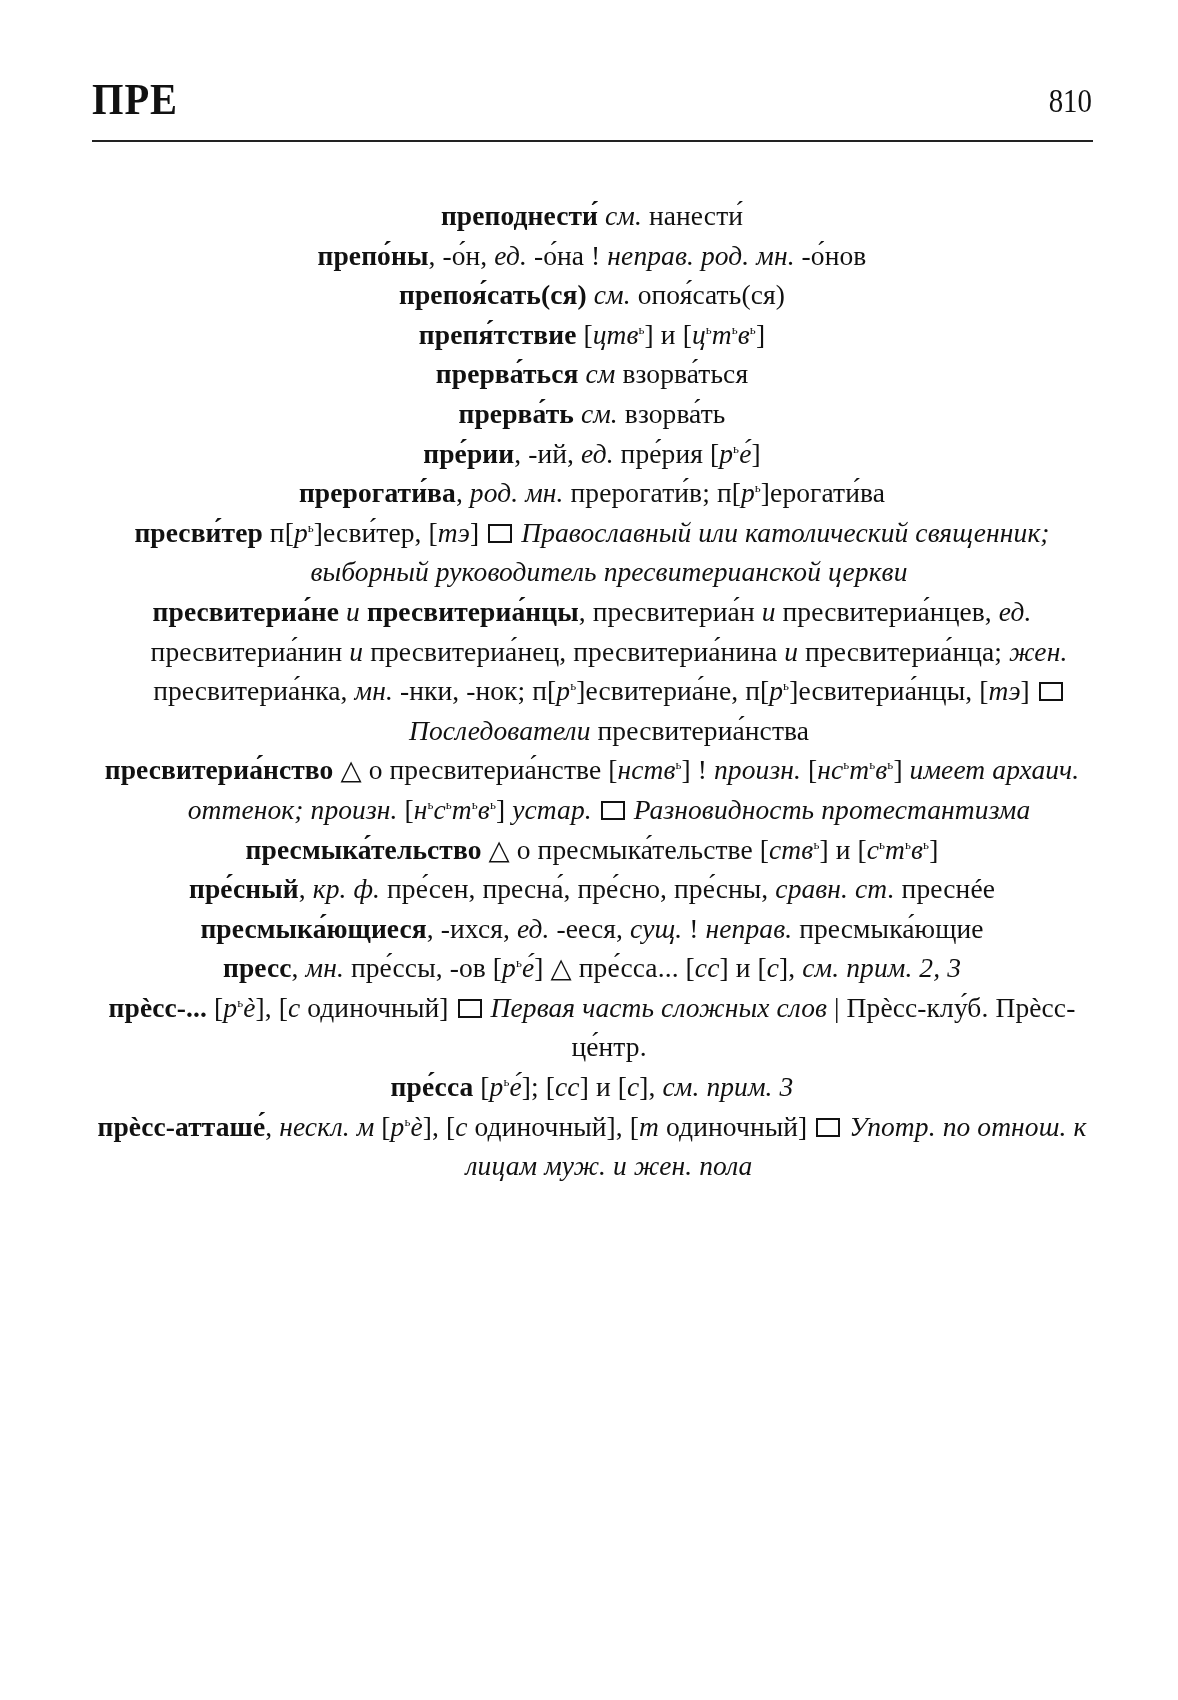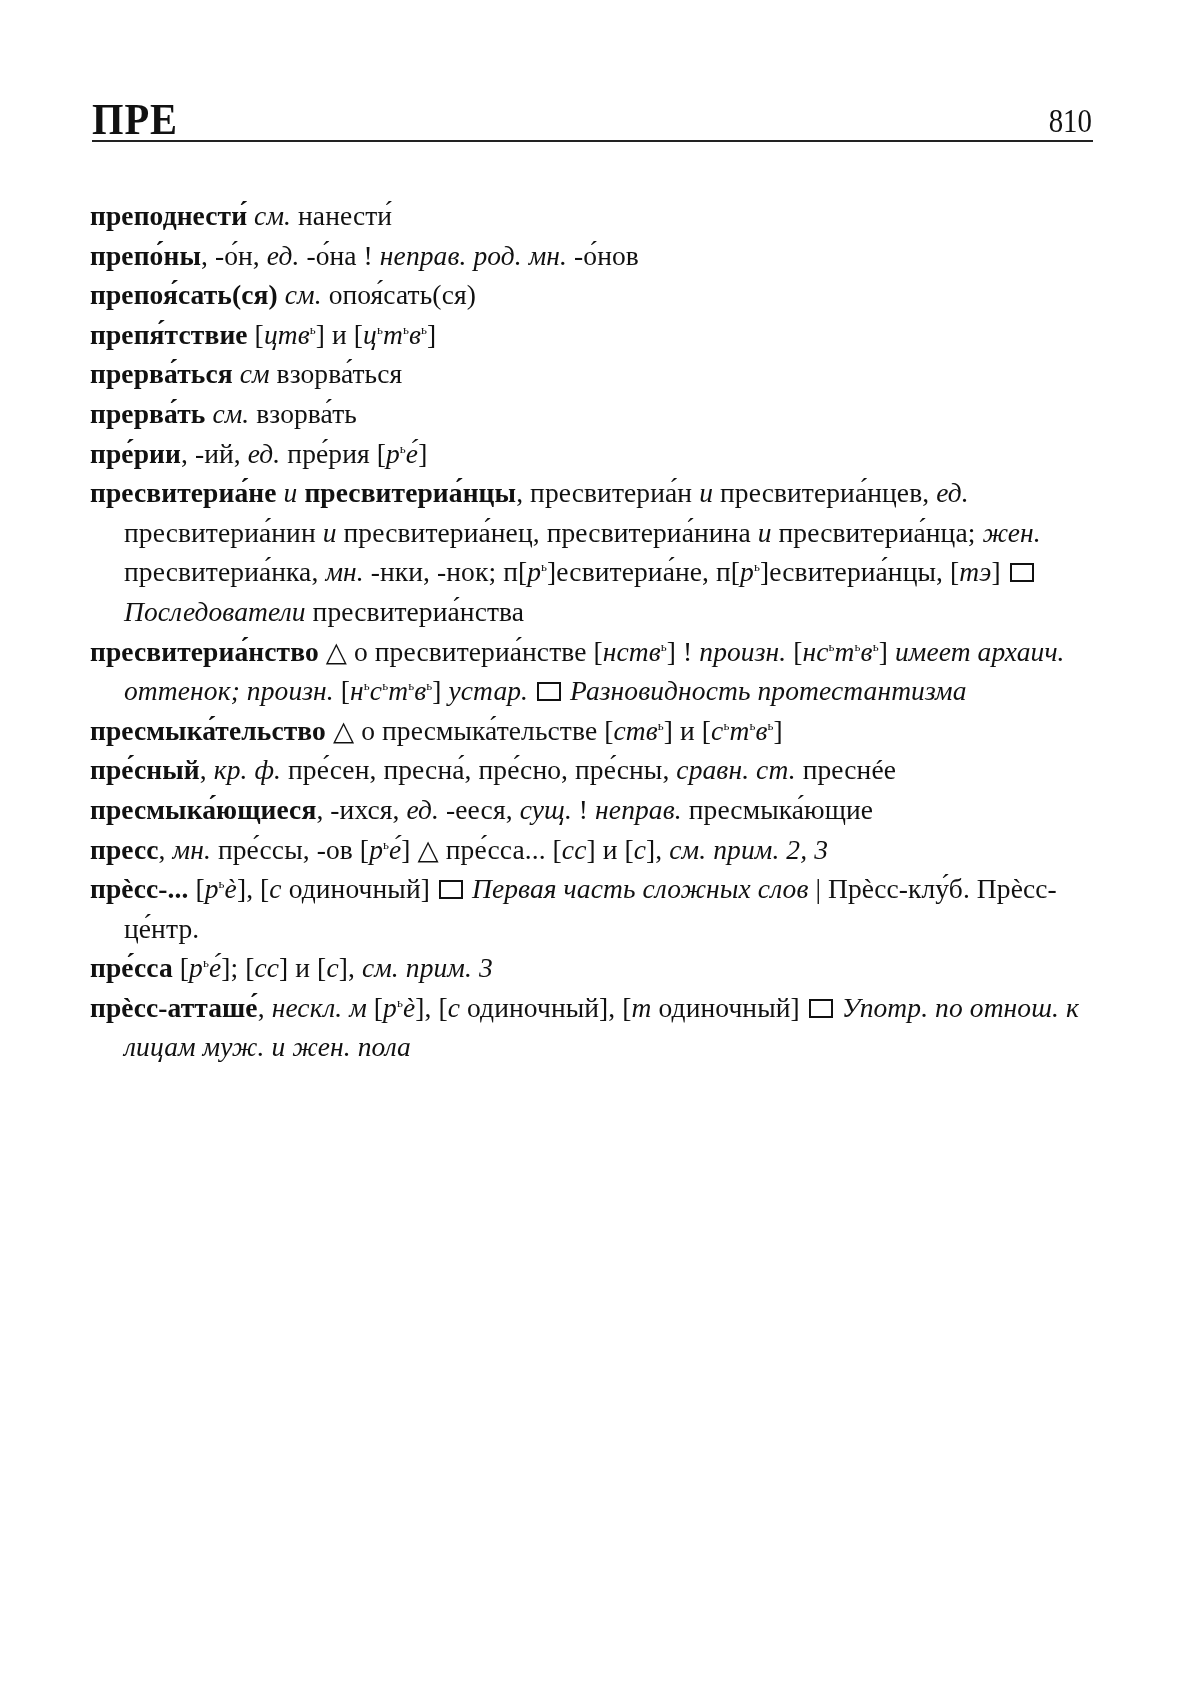--- a/index.html
+++ b/index.html
@@ -1,27 +1,27 @@
 <!DOCTYPE html>
 <html><head>
 <meta charset="utf-8">
 <style>
   html, body { margin: 0; padding: 0; background: #ffffff; }
   body { width: 1178px; height: 1700px; position: relative; overflow: hidden;
          font-family: "Liberation Serif", "DejaVu Serif", serif; color: #111; }
-  .header { position: absolute; left: 92px; top: 78px; width: 1000px; height: 62px; margin-top: 20px; }
+  .header { position: absolute; left: 92px; top: 78px; width: 1000px; height: 62px; }
   .running-head { position: absolute; left: 0; top: 0; font-size: 44px; font-weight: bold;
                   letter-spacing: 1px; line-height: 1; transform: scaleX(0.92); transform-origin: left; }
   .page-number { position: absolute; right: 0; top: 6px; font-size: 34px; line-height: 1;
                  transform: scaleX(0.85); transform-origin: right; }
   .rule { position: absolute; left: 92px; top: 140px; width: 1001px; height: 0;
           border-top: 2px solid #222; }
   .entries { position: absolute; left: 90px; top: 196px; width: 1004px; }
   .entry { font-size: 27.5px; line-height: 39.6px; padding-left: 34px; text-indent: -34px;
-           letter-spacing: 0.1px; }
+           letter-spacing: 0.1px; text-align: center; }
   .entry .b { font-weight: bold; }
   .entry .i { font-style: italic; }
   .entry sup { font-size: 13px; line-height: 0; vertical-align: 10px; }
   .box { display: inline-block; width: 20px; height: 15px; border: 2px solid #111;
          vertical-align: -1px; margin: 0 2px; text-indent: 0; }
 </style>
 </head>
 <body>
 
 <div class="header">
@@ -31,20 +31,22 @@
 <div class="rule"></div>
 
 <div class="entries" id="entries">
     <div class="entry"><span class="b">преподнести́</span><span> </span><span class="i">см.</span><span> нанести́</span></div>
     <div class="entry"><span class="b">препо́ны</span><span>, -о́н, </span><span class="i">ед.</span><span> -о́на ! </span><span class="i">неправ. род. мн.</span><span> -о́нов</span></div>
     <div class="entry"><span class="b">препоя́сать(ся)</span><span> </span><span class="i">см.</span><span> опоя́сать(ся)</span></div>
     <div class="entry"><span class="b">препя́тствие</span><span> [</span><span class="i">цтв</span><sup>ь</sup><span>] и [</span><span class="i">ц</span><sup>ь</sup><span class="i">т</span><sup>ь</sup><span class="i">в</span><sup>ь</sup><span>]</span></div>
     <div class="entry"><span class="b">прерва́ться</span><span> </span><span class="i">см</span><span>  взорва́ться</span></div>
     <div class="entry"><span class="b">прерва́ть</span><span> </span><span class="i">см.</span><span> взорва́ть</span></div>
     <div class="entry"><span class="b">пре́рии</span><span>, -ий, </span><span class="i">ед.</span><span> пре́рия [</span><span class="i">р</span><sup>ь</sup><span class="i">е́</span><span>]</span></div>
+    <div class="entry"><span class="b">прерогати́ва</span><span>, </span><span class="i">род. мн.</span><span> прерогати́в; п[</span><span class="i">р</span><sup>ь</sup><span>]ерогати́ва</span></div>
+    <div class="entry"><span class="b">пресви́тер</span><span> п[</span><span class="i">р</span><sup>ь</sup><span>]есви́тер, [</span><span class="i">тэ</span><span>] </span><span class="box"></span><span> </span><span class="i">Православный или католический священник; выборный руководитель пресвитерианской церкви</span></div>
     <div class="entry"><span class="b">пресвитериа́не</span><span> </span><span class="i">и</span><span> </span><span class="b">пресвитериа́нцы</span><span>, пресвитериа́н </span><span class="i">и</span><span> пресвитериа́нцев, </span><span class="i">ед.</span><span> пресвитериа́нин </span><span class="i">и</span><span> пресвитериа́нец, пресвитериа́нина </span><span class="i">и</span><span> пресвитериа́нца; </span><span class="i">жен.</span><span> пресвитериа́нка, </span><span class="i">мн.</span><span> -нки, -нок; п[</span><span class="i">р</span><sup>ь</sup><span>]есвитериа́не, п[</span><span class="i">р</span><sup>ь</sup><span>]есвитериа́нцы, [</span><span class="i">тэ</span><span>] </span><span class="box"></span><span> </span><span class="i">Последователи</span><span> пресвитериа́нства</span></div>
     <div class="entry"><span class="b">пресвитериа́нство</span><span> △ о пресвитериа́нстве [</span><span class="i">нств</span><sup>ь</sup><span>] ! </span><span class="i">произн.</span><span> [</span><span class="i">нс</span><sup>ь</sup><span class="i">т</span><sup>ь</sup><span class="i">в</span><sup>ь</sup><span>] </span><span class="i">имеет архаич. оттенок; произн.</span><span> [</span><span class="i">н</span><sup>ь</sup><span class="i">с</span><sup>ь</sup><span class="i">т</span><sup>ь</sup><span class="i">в</span><sup>ь</sup><span>] </span><span class="i">устар.</span><span> </span><span class="box"></span><span> </span><span class="i">Разновидность протестантизма</span></div>
     <div class="entry"><span class="b">пресмыка́тельство</span><span> △ о пресмыка́тельстве [</span><span class="i">ств</span><sup>ь</sup><span>] и [</span><span class="i">с</span><sup>ь</sup><span class="i">т</span><sup>ь</sup><span class="i">в</span><sup>ь</sup><span>]</span></div>
     <div class="entry"><span class="b">пре́сный</span><span>, </span><span class="i">кр. ф.</span><span> пре́сен, пресна́, пре́сно, пре́сны, </span><span class="i">сравн. ст.</span><span> преснée</span></div>
     <div class="entry"><span class="b">пресмыка́ющиеся</span><span>, -ихся, </span><span class="i">ед.</span><span> -ееся, </span><span class="i">сущ.</span><span> ! </span><span class="i">неправ.</span><span> пресмыка́ющие</span></div>
     <div class="entry"><span class="b">пресс</span><span>, </span><span class="i">мн.</span><span> пре́ссы, -ов [</span><span class="i">р</span><sup>ь</sup><span class="i">е́</span><span>] △ пре́сса... [</span><span class="i">сс</span><span>] и [</span><span class="i">с</span><span>], </span><span class="i">см. прим. 2, 3</span></div>
     <div class="entry"><span class="b">прèсс-...</span><span> [</span><span class="i">р</span><sup>ь</sup><span class="i">è</span><span>], [</span><span class="i">с</span><span> одиночный] </span><span class="box"></span><span> </span><span class="i">Первая часть сложных слов</span><span> | Прèсс-клу́б. Прèсс-це́нтр.</span></div>
     <div class="entry"><span class="b">пре́сса</span><span> [</span><span class="i">р</span><sup>ь</sup><span class="i">е́</span><span>]; [</span><span class="i">сс</span><span>] и [</span><span class="i">с</span><span>], </span><span class="i">см. прим. 3</span></div>
     <div class="entry"><span class="b">прèсс-атташе́</span><span>, </span><span class="i">нескл. м</span><span> [</span><span class="i">р</span><sup>ь</sup><span class="i">è</span><span>], [</span><span class="i">с</span><span> одиночный], [</span><span class="i">т</span><span> одиночный] </span><span class="box"></span><span> </span><span class="i">Употр. по отнош. к лицам муж. и жен. пола</span></div>
   </div>

